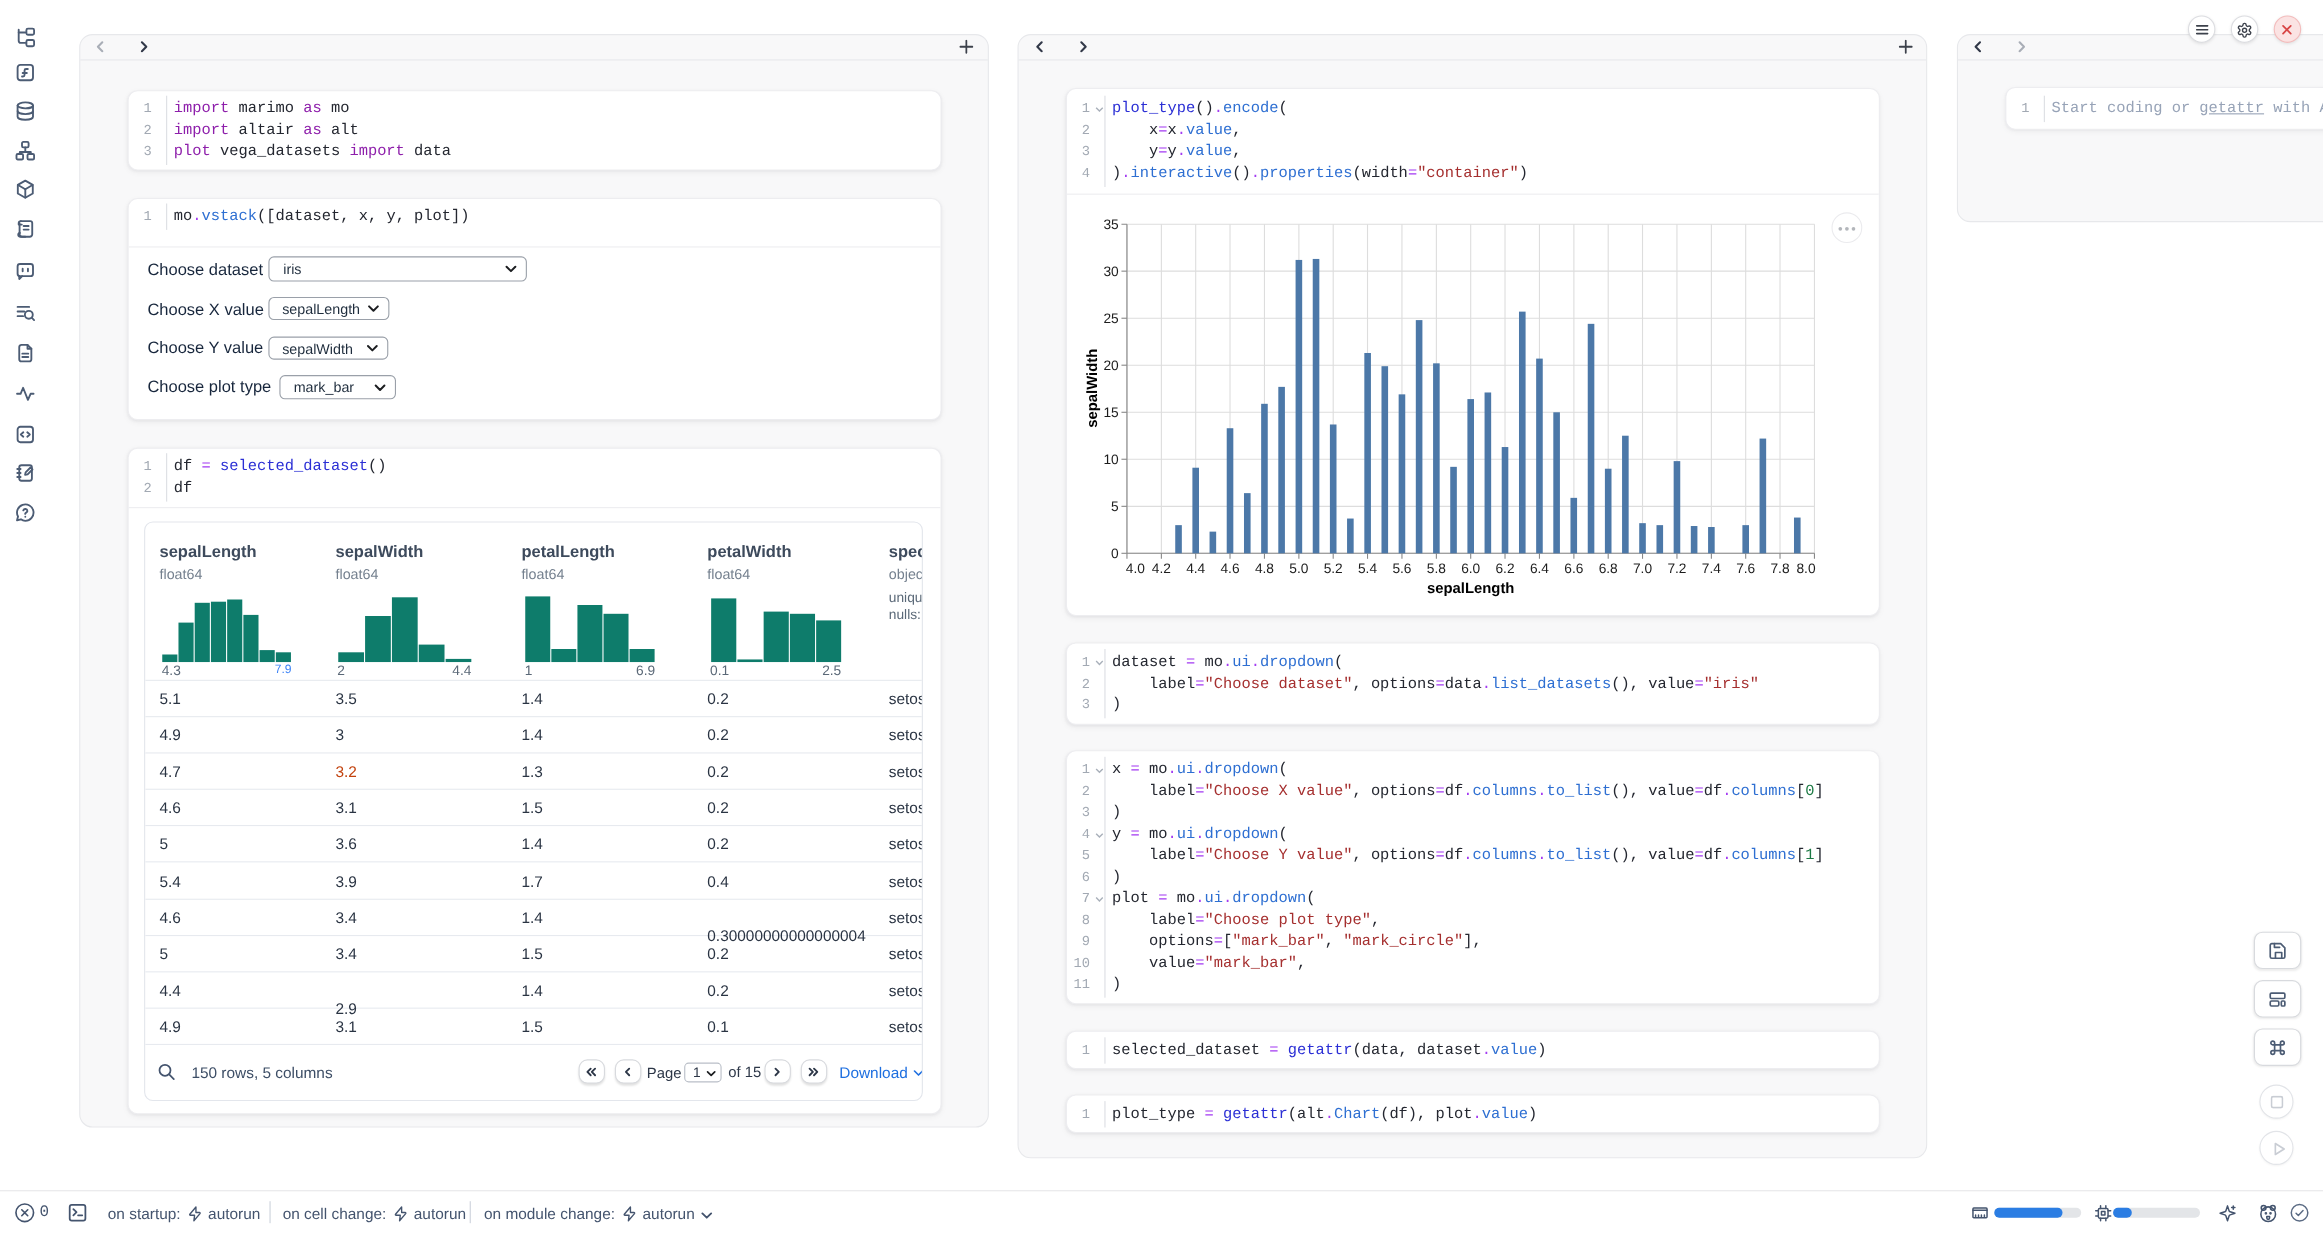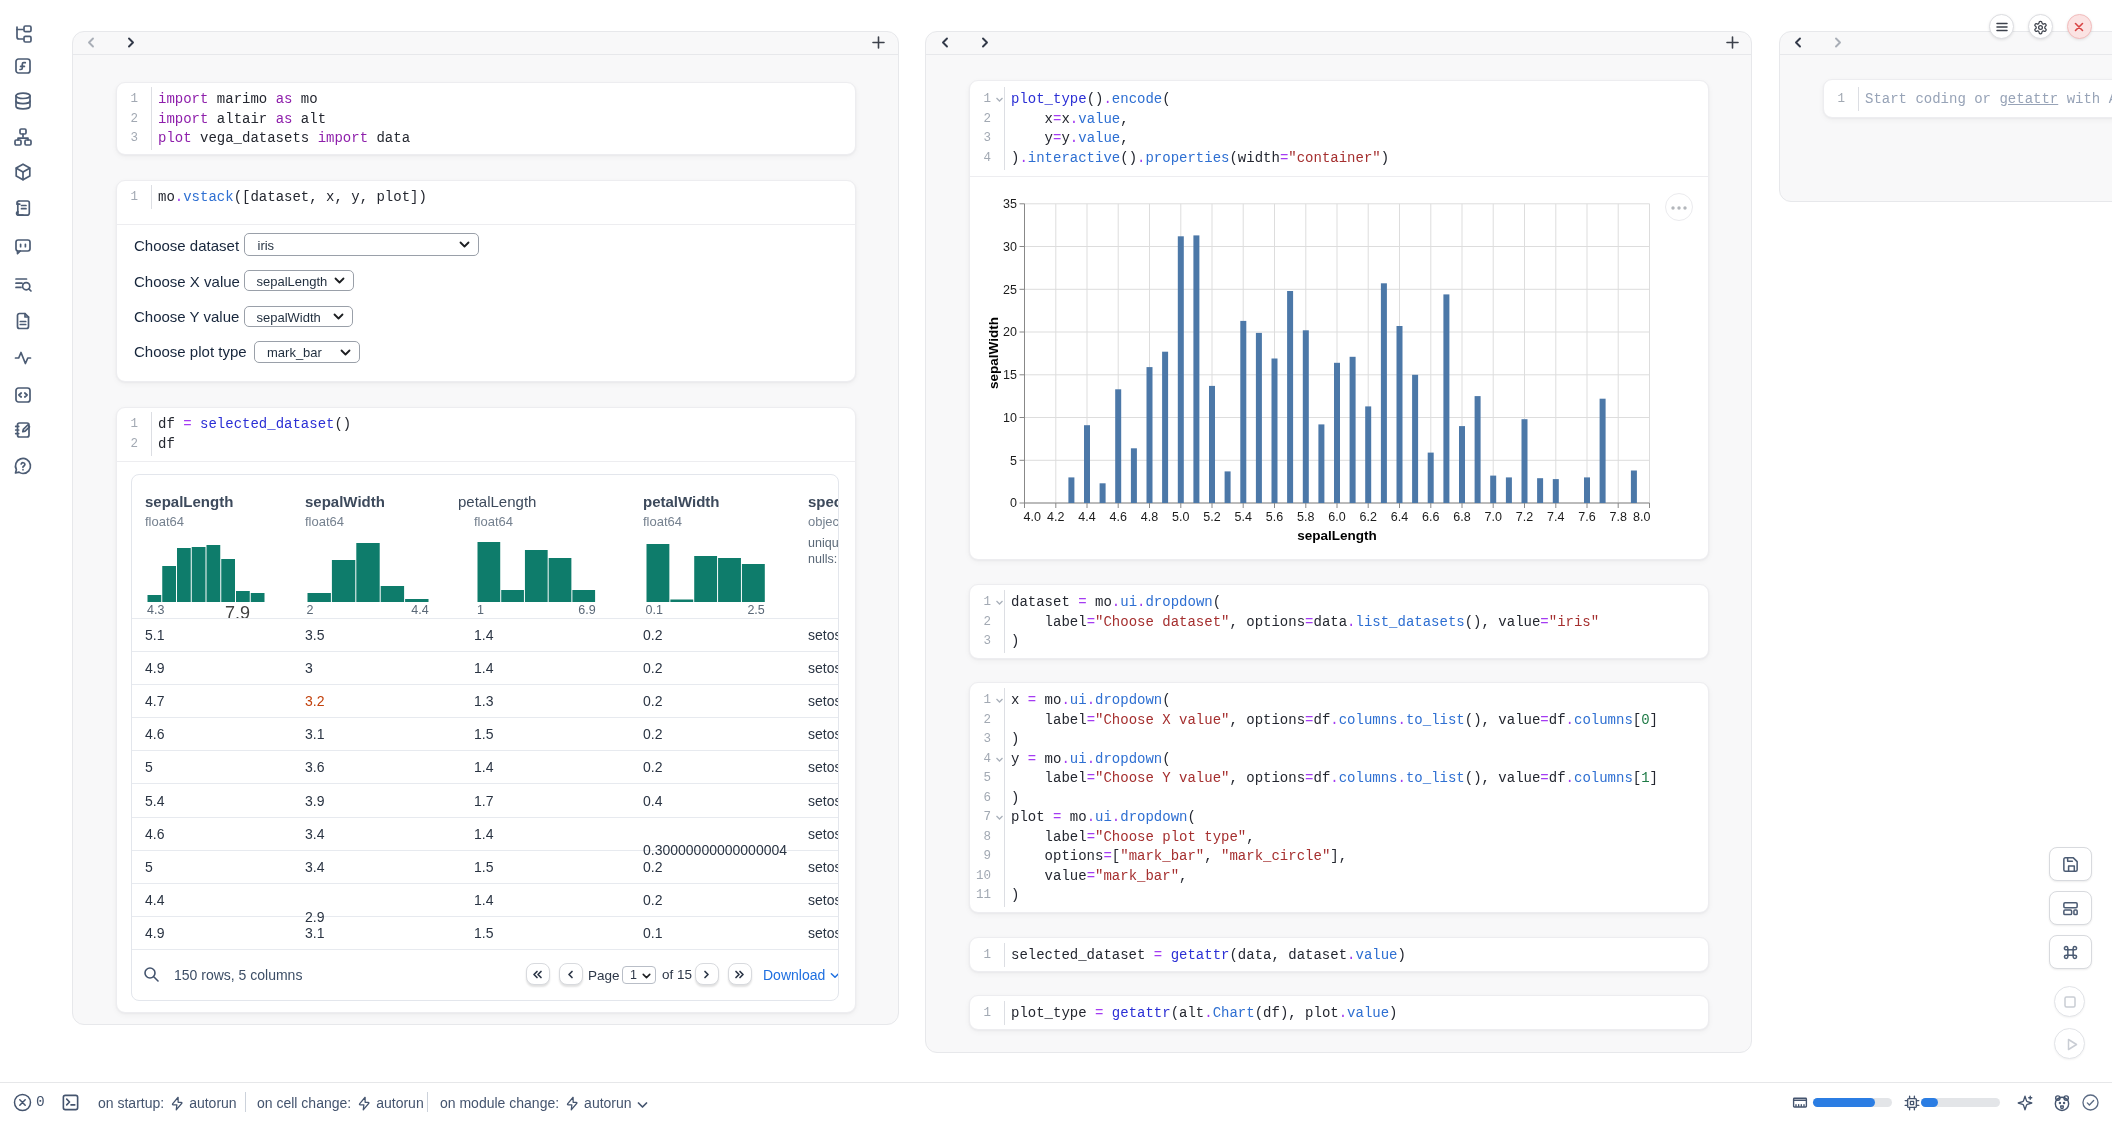--- a/index.html
+++ b/index.html
@@ -146,21 +146,21 @@
 <div class="cell" style="left:116px;top:407px;width:740px;height:606px">
     <div class="gut" style="left:33.5px;top:4px;height:44px"></div>
     <div class="cl" style="top:6px"><span class="n" style="width:21px">1</span><span class="cc" style="left:41px">df <i class="o">=</i> <i class="f">selected_dataset</i>()</span></div>
     <div class="cl" style="top:26px"><span class="n" style="width:21px">2</span><span class="cc" style="left:41px">df</span></div>
     <div class="div" style="top:53px"></div>
     <div class="abs" style="left:14px;top:66px;width:708px;height:527px;background:#fff;border:1px solid #e3e6ec;border-radius:8px;overflow:hidden">
       <div class="abs" style="left:13px;top:18px;font-size:15px;font-weight:bold;color:#3d4a5c">sepalLength</div>
       <div class="abs" style="left:13px;top:39px;font-size:13px;color:#75818f">float64</div>
       <div class="abs" style="left:173px;top:18px;font-size:15px;font-weight:bold;color:#3d4a5c">sepalWidth</div>
       <div class="abs" style="left:173px;top:39px;font-size:13px;color:#75818f">float64</div>
-      <div class="abs" style="left:326px;top:18px;font-size:15px;font-weight:normal;color:#3d4a5c">petalLength</div>
+      <div class="abs" style="left:342px;top:18px;font-size:15px;font-weight:bold;color:#3d4a5c">petalLength</div>
       <div class="abs" style="left:342px;top:39px;font-size:13px;color:#75818f">float64</div>
       <div class="abs" style="left:511px;top:18px;font-size:15px;font-weight:bold;color:#3d4a5c">petalWidth</div>
       <div class="abs" style="left:511px;top:39px;font-size:13px;color:#75818f">float64</div>
       <div class="abs" style="left:676px;top:18px;font-size:15px;font-weight:bold;color:#3d4a5c">species</div>
       <div class="abs" style="left:676px;top:39px;font-size:13px;color:#75818f">object</div>
       <div class="abs" style="left:676px;top:61px;font-size:12.5px;color:#5a6877">unique: 3</div>
       <div class="abs" style="left:676px;top:77px;font-size:12.5px;color:#5a6877">nulls: 0</div>
       <svg class="abs" style="left:15px;top:67px" width="118" height="60" viewBox="0 0 118 60">
         <rect x="0.5" y="53" width="13.75" height="7" fill="#0e7c6b"></rect>
         <rect x="15.25" y="24" width="13.75" height="36" fill="#0e7c6b"></rect>
@@ -186,21 +186,21 @@
         <rect x="95.38" y="48" width="22.72" height="12" fill="#0e7c6b"></rect>
       </svg>
       <svg class="abs" style="left:513.5px;top:67px" width="119.3" height="60" viewBox="0 0 119.3 60">
         <rect x="0.5" y="2" width="22.86" height="58" fill="#0e7c6b"></rect>
         <rect x="24.36" y="57.5" width="22.86" height="2.5" fill="#0e7c6b"></rect>
         <rect x="48.22" y="14" width="22.86" height="46" fill="#0e7c6b"></rect>
         <rect x="72.08" y="16" width="22.86" height="44" fill="#0e7c6b"></rect>
         <rect x="95.94" y="22" width="22.86" height="38" fill="#0e7c6b"></rect>
       </svg>
       <div class="abs" style="left:15px;top:128px;font-size:12.5px;color:#5a6877">4.3</div>
-      <div class="abs" style="left:93px;top:128px;width:40px;text-align:left;font-size:18px;color:#404040">7.9</div>
+      <div class="abs" style="left:93px;top:128px;width:40px;text-align:right;font-size:11px;color:#3b82f6">7.9</div>
       <div class="abs" style="left:174.6px;top:128px;font-size:12.5px;color:#5a6877">2</div>
       <div class="abs" style="left:256.6px;top:128px;width:40px;text-align:right;font-size:12.5px;color:#5a6877">4.4</div>
       <div class="abs" style="left:345px;top:128px;font-size:12.5px;color:#5a6877">1</div>
       <div class="abs" style="left:423.6px;top:128px;width:40px;text-align:right;font-size:12.5px;color:#5a6877">6.9</div>
       <div class="abs" style="left:513.5px;top:128px;font-size:12.5px;color:#5a6877">0.1</div>
       <div class="abs" style="left:592.8px;top:128px;width:40px;text-align:right;font-size:12.5px;color:#5a6877">2.5</div>
       <div class="abs" style="left:0;top:143px;width:708px;height:1px;background:#e7eaef"></div>
       <div class="abs" style="left:0;top:144.0px;width:708px;height:33.1px;border-bottom:1px solid #e7eaef"></div>
       <div class="abs" style="left:13px;top:152.0px;font-size:14px;color:#2a3443">5.1</div>
       <div class="abs" style="left:173px;top:152.0px;font-size:14px;color:#2a3443">3.5</div>

